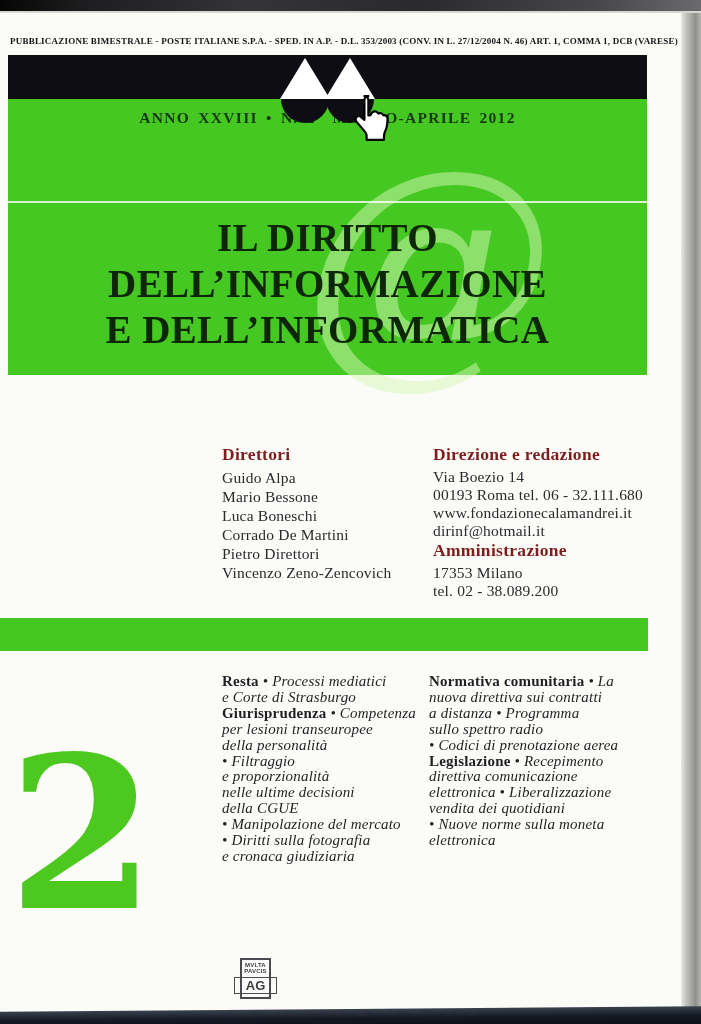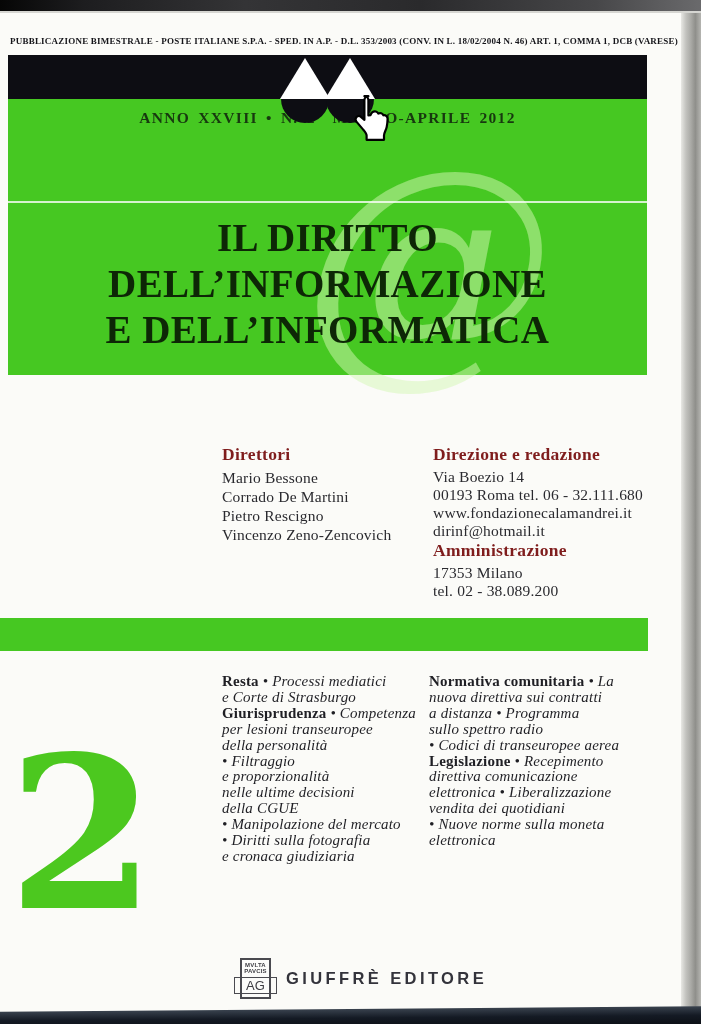--- a/index.html
+++ b/index.html
@@ -64,32 +64,32 @@
 
   #publisher-footer { left:240px; top:956px; height:44px; display:flex;
     align-items:center; gap:15px; }
   #publisher-logo-box { width:31px; height:41px; border:2px solid #4a4a50;
     background:#fcfcfa; display:flex; flex-direction:column; align-items:center;
     padding-top:2px; }
   .logo-motto { font-size:6px; line-height:6.5px; font-weight:bold;
     color:#3c3c42; font-family:"Liberation Sans", sans-serif; letter-spacing:0.2px; }
   #logo-initials { margin-top:2px; width:43px; text-align:center;
     border:1.5px solid #4a4a50; font-size:13px; line-height:15px;
-    color:#3c3c42; font-family:"Liberation Sans", sans-serif; }
+    color:#3c3c42; font-family:"Liberation Sans", sans-serif;font-weight:bold; }
   #publisher-name { font-size:16.5px; letter-spacing:3.4px; color:#33333b;
     font-family:"Liberation Sans", sans-serif; font-weight:bold; }
 </style>
 </head>
 <body>
 
 <div class="abs" id="scan-top"></div>
 <div class="abs" id="scan-right"></div>
 <div class="abs" id="scan-bottom"></div>
 
-<div class="abs" id="pub-line">PUBBLICAZIONE BIMESTRALE - POSTE ITALIANE S.P.A. - SPED. IN A.P. - D.L. 353/2003 (CONV. IN L. 18/02/2004 N. 46) ART. 1, COMMA 1, DCB (VARESE)</div>
+<div class="abs" id="pub-line">PUBBLICAZIONE BIMESTRALE - POSTE ITALIANE S.P.A. - SPED. IN A.P. - D.L. 353/2003 (CONV. IN L. 27/12/2004 N. 46) ART. 1, COMMA 1, DCB (VARESE)</div>
 
 <div class="abs" id="black-band"></div>
 
 <div class="abs" id="green-block">
   <div class="abs" id="issue-line">ANNO XXVIII • N. 2 MARZO-APRILE 2012</div>
   <div class="abs" id="white-rule"></div>
   <div class="abs" id="at-watermark">@</div>
   <div class="abs" id="journal-title">
     <div>IL DIRITTO DELL’INFORMAZIONE</div>
     <div>E DELL’INFORMATICA</div>
@@ -102,23 +102,25 @@
   <polygon points="35,3 10,44 60,44" fill="#ffffff"></polygon>
   <polygon points="80,3 55,44 105,44" fill="#ffffff"></polygon>
 </svg>
 
 <svg class="abs" id="cursor-pointer" width="44" height="50" viewBox="0 0 22 25">
   <path d="M8.2 1.6c1.15 0 2 .9 2 2.05v7.6l1.1-.2c.3-1.5 1.6-2.1 2.6-1.8.6.18 1 .55 1.25 1.05.9-.5 2.1-.2 2.55.85.95-.3 2.1.35 2.1 1.75 0 0-.05 2.2-.45 4.1-.35 1.7-1.35 2.9-1.35 4.3v2.1H9.3v-2.1c0-1.1-.75-1.9-1.8-3.1l-3.3-3.9c-1.3-1.6.75-3.6 2.25-2.4l1.75 1.5V3.65c0-1.15.85-2.05 2-2.05z" fill="#ffffff" stroke="#000000" stroke-width="1.1" stroke-linejoin="round"></path>
 </svg>
 
 <div class="abs" id="editors-block">
   <div class="col-heading">Direttori</div>
+  <div class="editor-name">Guido Alpa</div>
   <div class="editor-name">Mario Bessone</div>
+  <div class="editor-name">Luca Boneschi</div>
   <div class="editor-name">Corrado De Martini</div>
-  <div class="editor-name">Pietro Rescigno</div>
+  <div class="editor-name">Pietro Direttori</div>
   <div class="editor-name">Vincenzo Zeno-Zencovich</div>
 </div>
 
 <div class="abs" id="direction-block">
   <div class="col-heading">Direzione e redazione</div>
   <div class="info-line">Via Boezio 14</div>
   <div class="info-line">00193 Roma tel. 06 - 32.111.680</div>
   <div class="info-line">www.fondazionecalamandrei.it</div>
   <div class="info-line">dirinf@hotmail.it</div>
   <div id="administration-block">
@@ -139,30 +141,29 @@
 e proporzionalità
 nelle ultime decisioni
 della CGUE
 • Manipolazione del mercato
 • Diritti sulla fotografia
 e cronaca giudiziaria</span></div>
 <div class="abs toc-col" id="toc-right"><span class="seg-b">Normativa comunitaria</span><span class="seg-i"> • La
 nuova direttiva sui contratti
 a distanza • Programma
 sullo spettro radio
-• Codici di transeuropee aerea
+• Codici di prenotazione aerea
 </span><span class="seg-b">Legislazione</span><span class="seg-i"> • Recepimento
 direttiva comunicazione
 elettronica • Liberalizzazione
 vendita dei quotidiani
 • Nuove norme sulla moneta
 elettronica</span></div>
 
 <div class="abs" id="issue-number">2</div>
 
 <div class="abs" id="publisher-footer">
   <div id="publisher-logo-box">
     <div class="logo-motto">MVLTA</div>
     <div class="logo-motto">PAVCIS</div>
     <div id="logo-initials">AG</div>
   </div>
-  <div id="publisher-name">GIUFFRÈ EDITORE</div>
 </div>
 
 </body></html>

